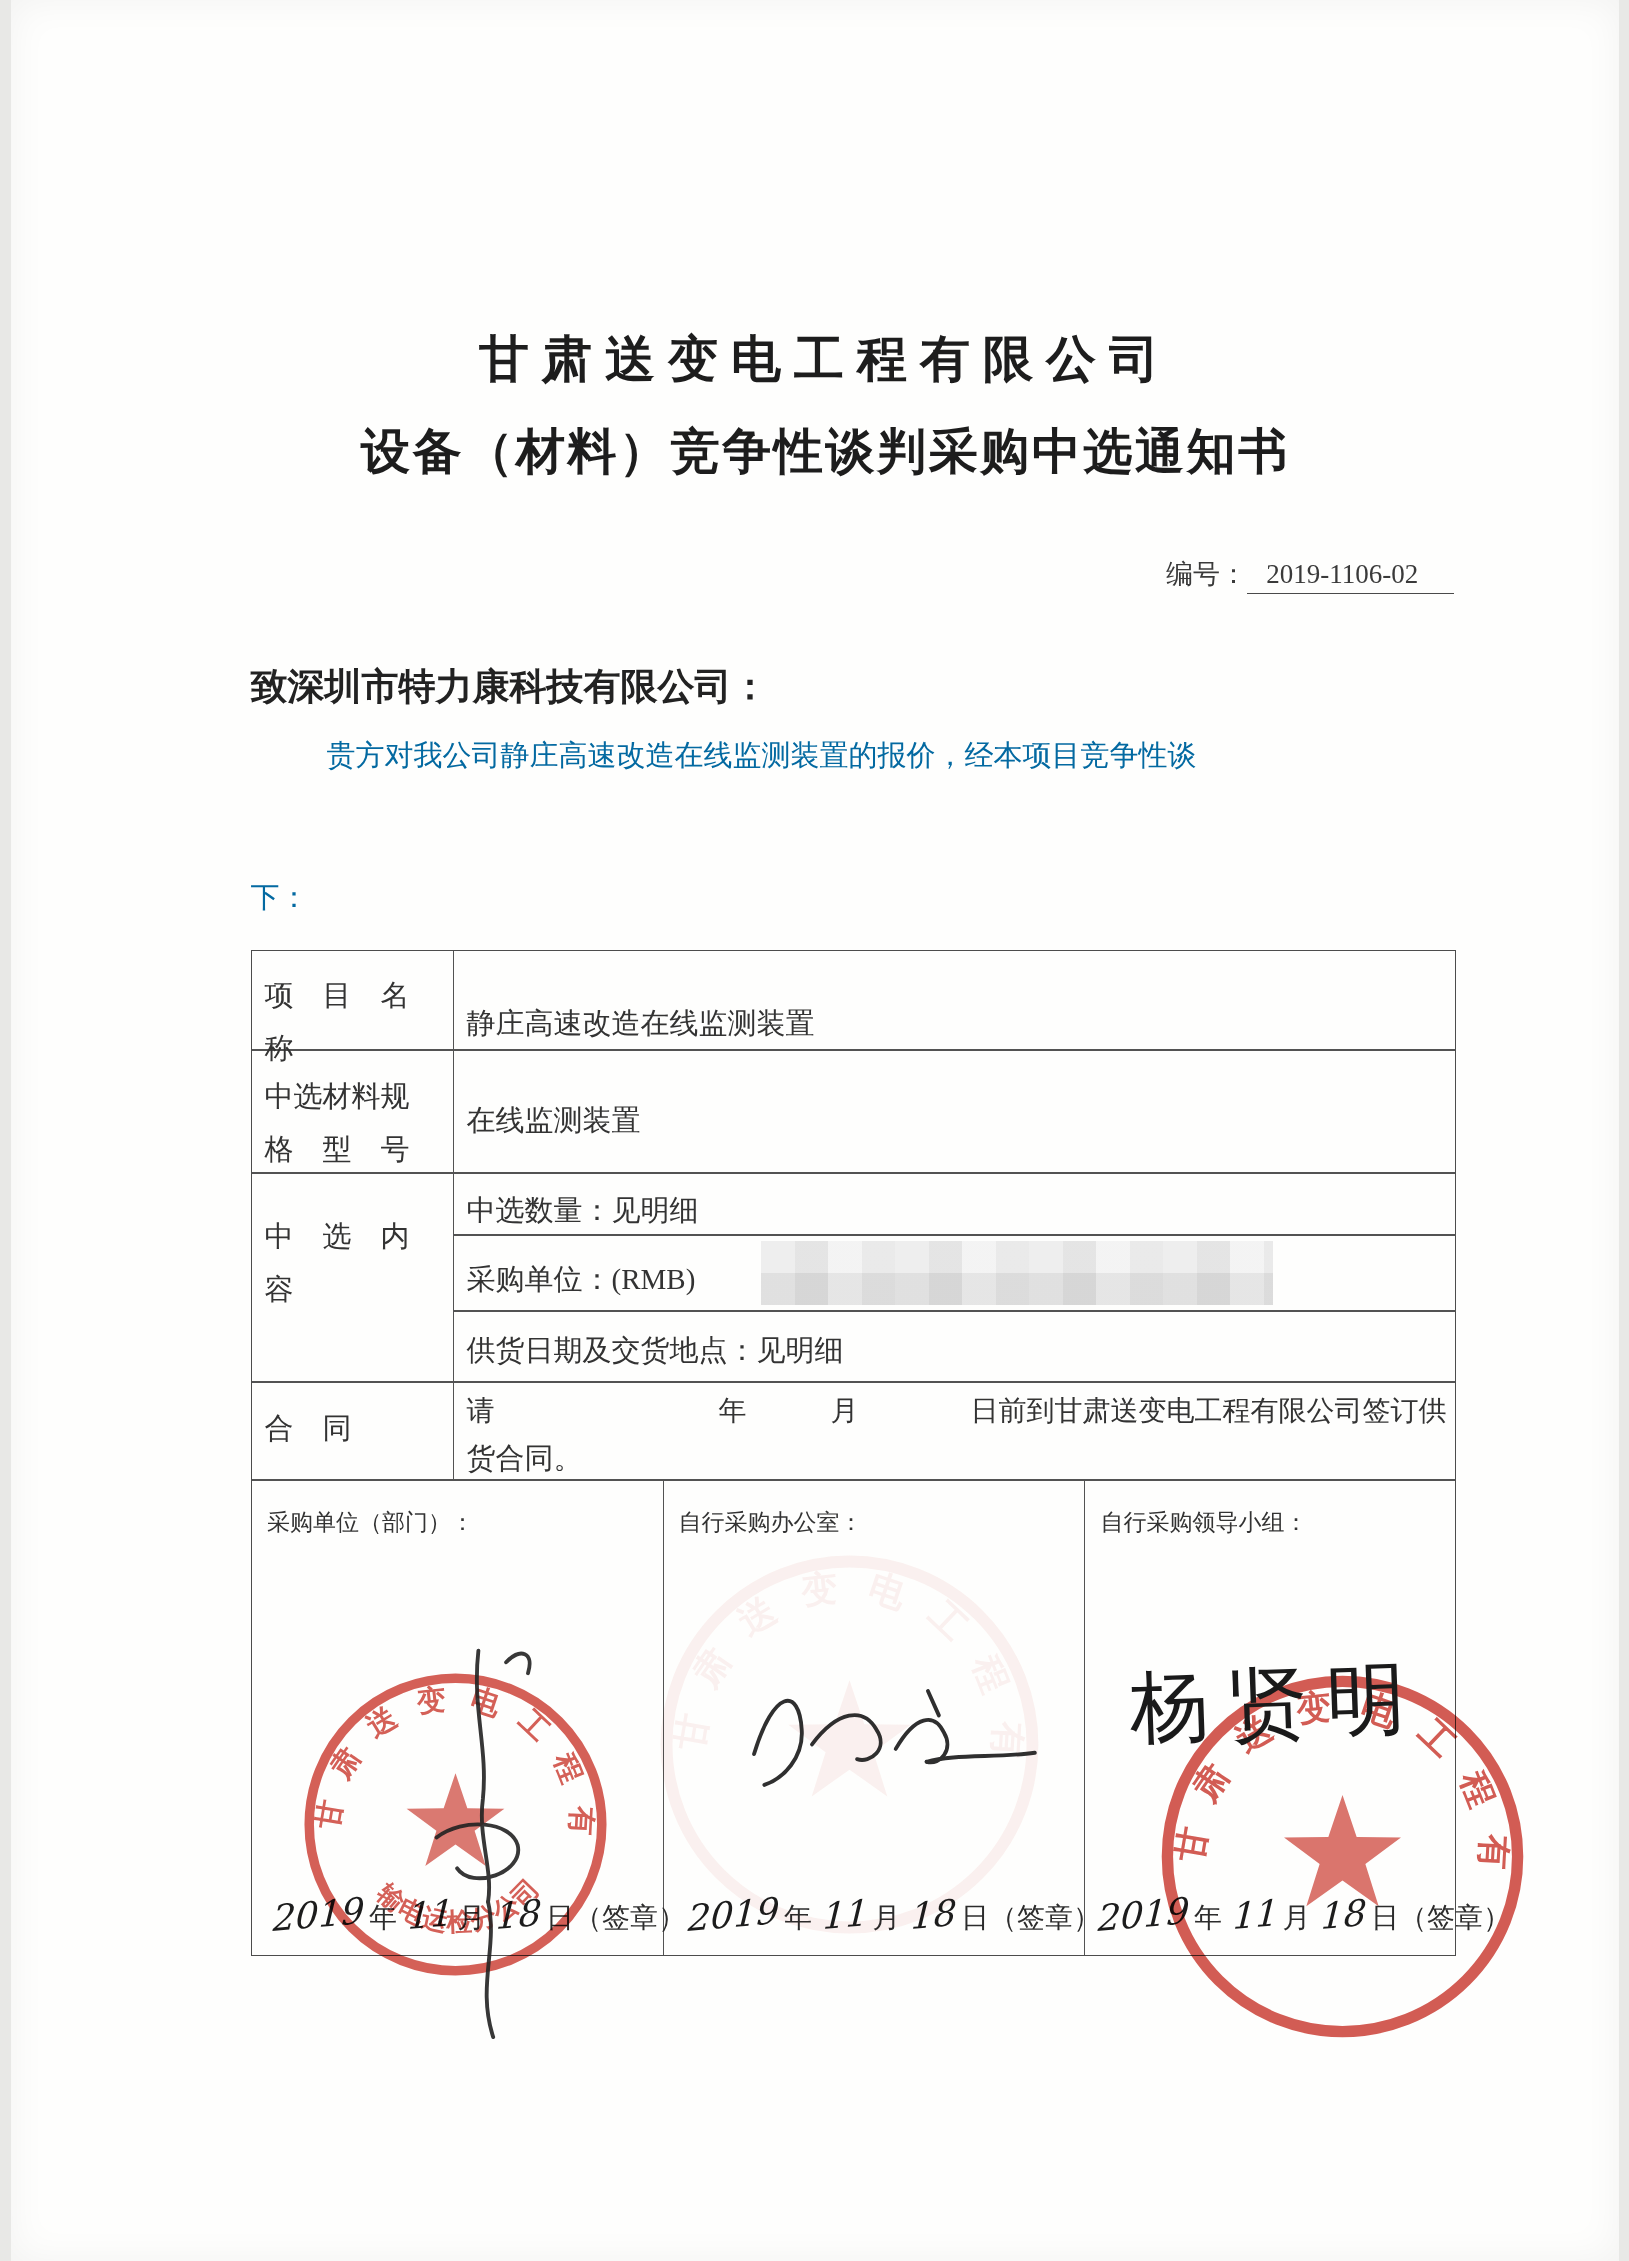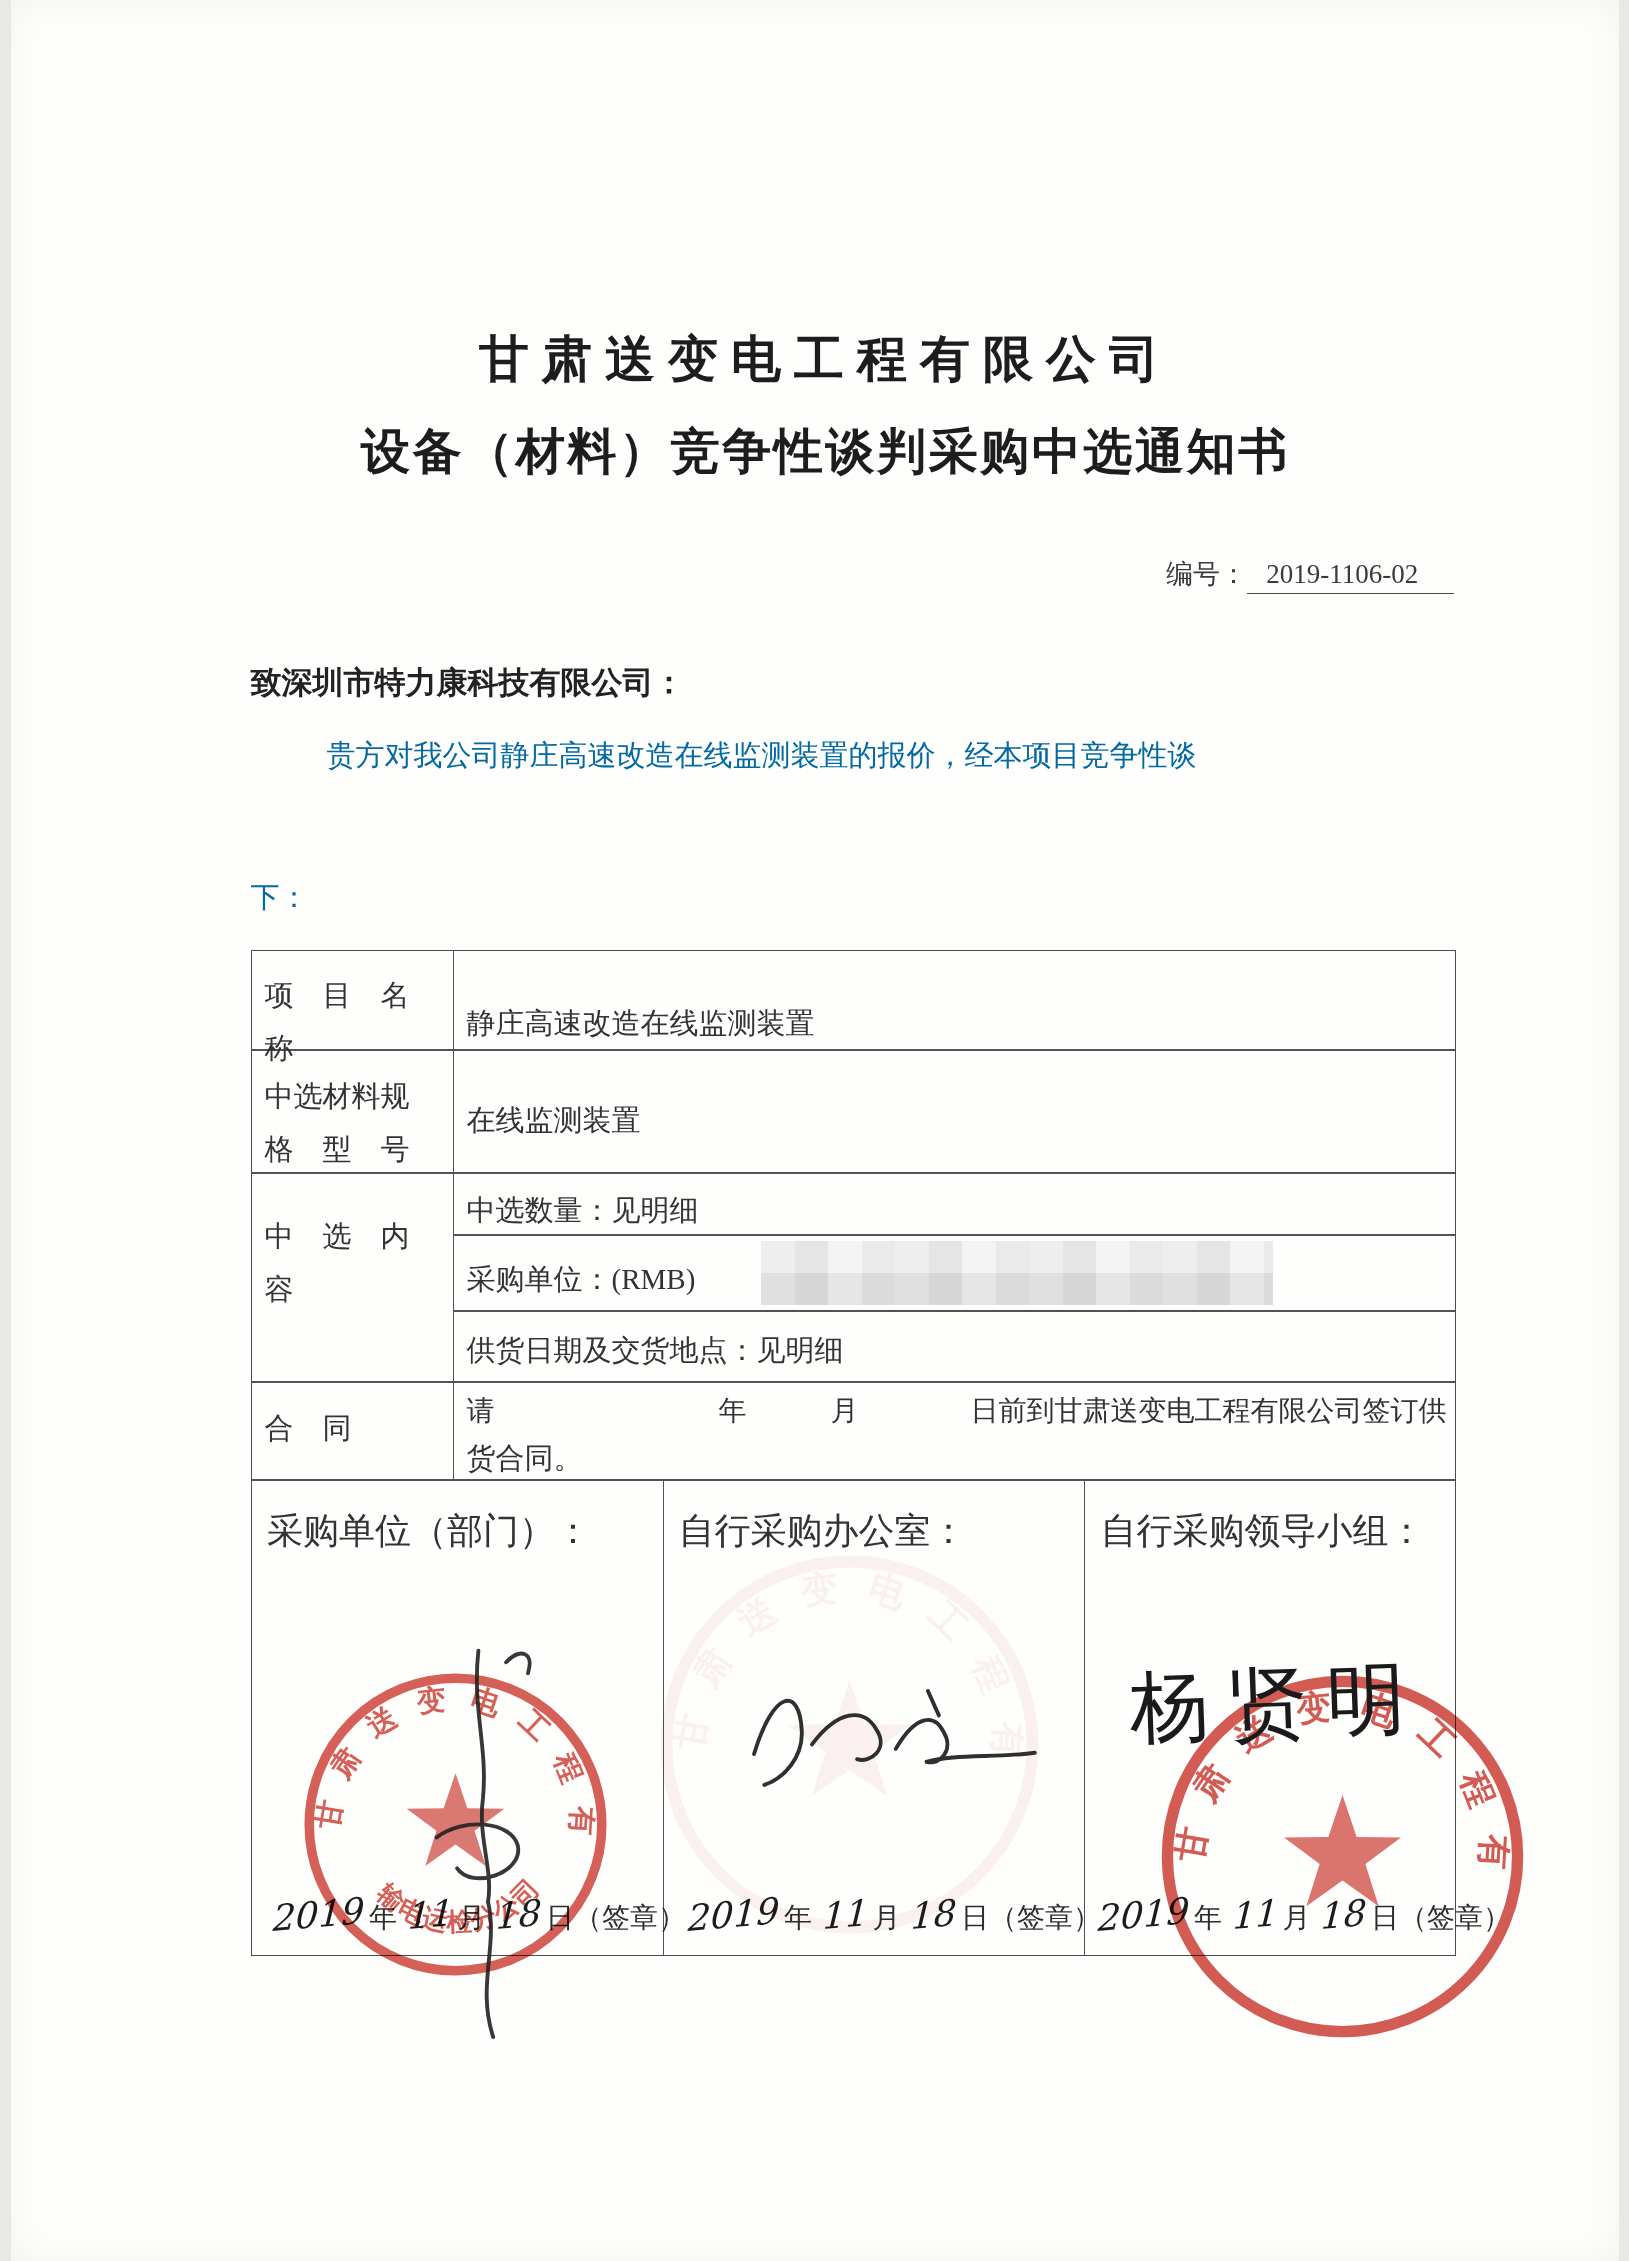--- a/index.html
+++ b/index.html
@@ -9,38 +9,38 @@
     font-family:"Liberation Serif","DejaVu Serif",serif;
     color:#2e2e2e;
     box-shadow:inset 0 0 39px rgba(0,0,0,0.05);
   }
   .abs{position:absolute;}
   .title{left:0;width:1630px;text-align:center;font-weight:bold;color:#1d1d1d;}
   .title1{top:326px;font-size:50px;letter-spacing:13px;}
   .title2{top:419px;font-size:49px;letter-spacing:2.6px;}
   .no-line{top:556px;left:240px;width:1203px;text-align:right;font-size:27px;color:#3a3a3a;}
   .no-underline{display:inline-block;border-bottom:1.9px solid #4a4a4a;padding:0 19.3px 2.6px 19.3px;min-width:168px;text-align:left;}
-  .recipient{top:662px;left:240px;font-size:31px;font-weight:bold;color:#222;}
+  .recipient{top:662px;left:240px;font-size:37px;font-weight:bold;color:#222;}
   .para{left:240px;width:1203px;font-size:29px;color:#0369a1;}
   .p1{top:736px;padding-left:76px;}
   .p2{top:807px;}
   .p3{top:878px;}
   
   .tbl{left:240px;top:950px;width:1203px;height:1004px;border:1.9px solid #4c4c4c;}
   .line{position:absolute;background:#535353;}
   .cell{position:absolute;font-size:29px;color:#333;}
   .lblcol{left:13px;width:175px;line-height:53px;}
   .valcol{left:215px;line-height:45px;}
   .mosaic{position:absolute;left:509px;top:290px;width:512px;height:64px;
     background:
       repeating-linear-gradient(0deg, rgba(120,120,120,0.10) 0 32px, rgba(255,255,255,0.12) 32px 64px),
       repeating-linear-gradient(90deg, #ececec 0 34px, #e1e1e1 34px 67px, #f2f2f2 67px 101px, #e7e7e7 101px 134px);
   }
   .pre{white-space:pre;}
-  .footlbl{font-size:36px;color:#333;}
+  .footlbl{font-size:23px;color:#333;}
   .dateline{font-size:28px;color:#2c2c2c;white-space:nowrap;}
   .hw{display:inline-block;font-size:36px;font-style:italic;color:#1c1c1c;
       transform:rotate(-5deg) skewX(-8deg);margin:0 3.9px;font-family:"DejaVu Serif",serif;}
   .stamp{position:absolute;mix-blend-mode:multiply;}
   .sig-text{position:absolute;font-size:79px;letter-spacing:19.3px;color:#1a1a1a;
     transform:rotate(-2deg);font-family:"DejaVu Sans",sans-serif;font-weight:400;}
 </style>
 </head>
 <body>
 

